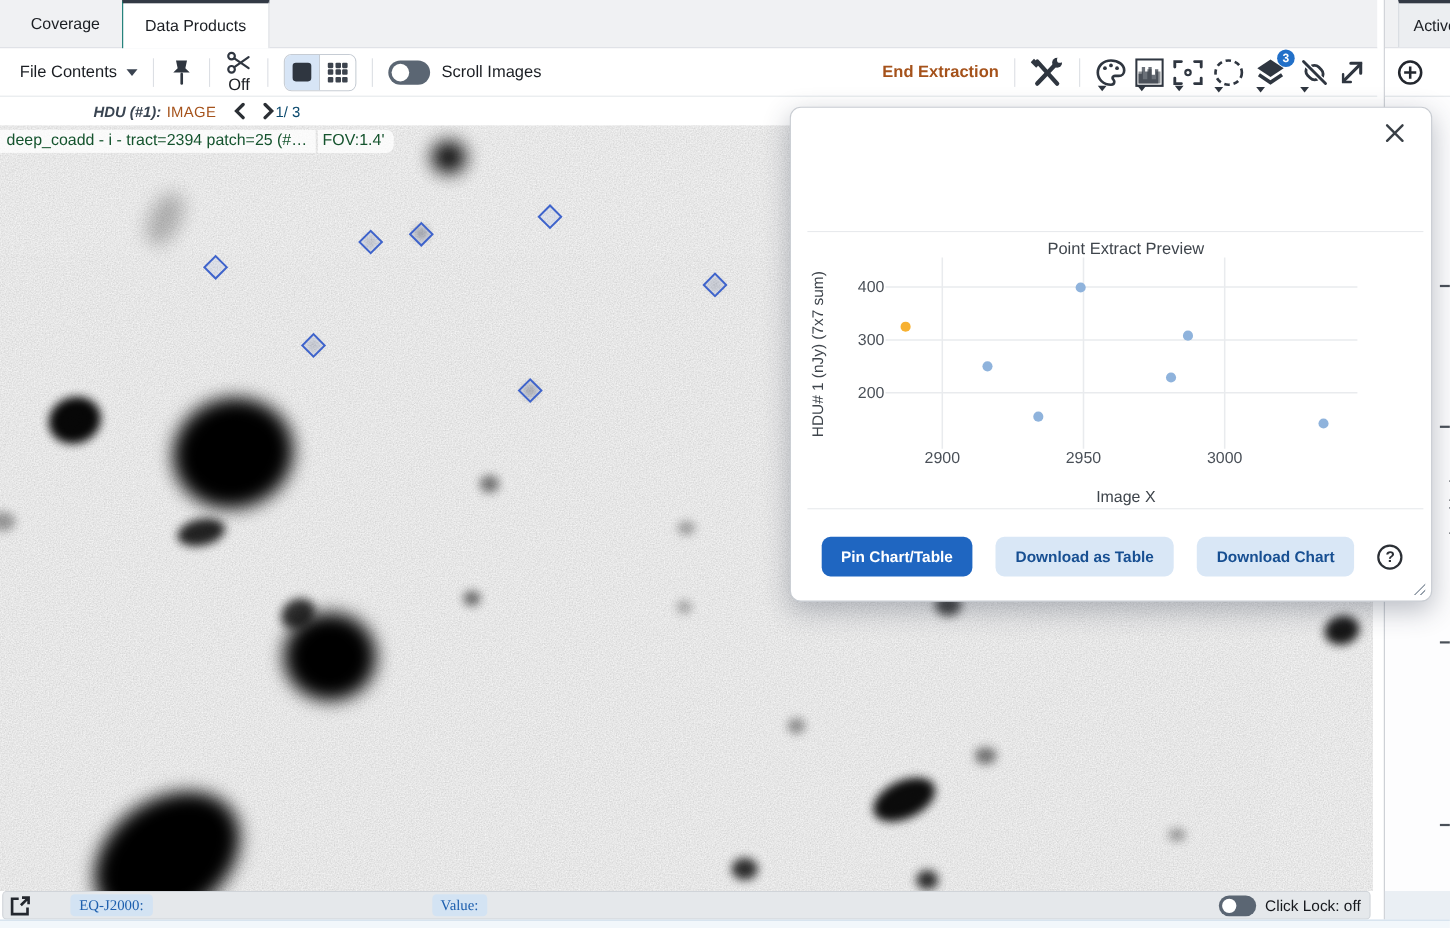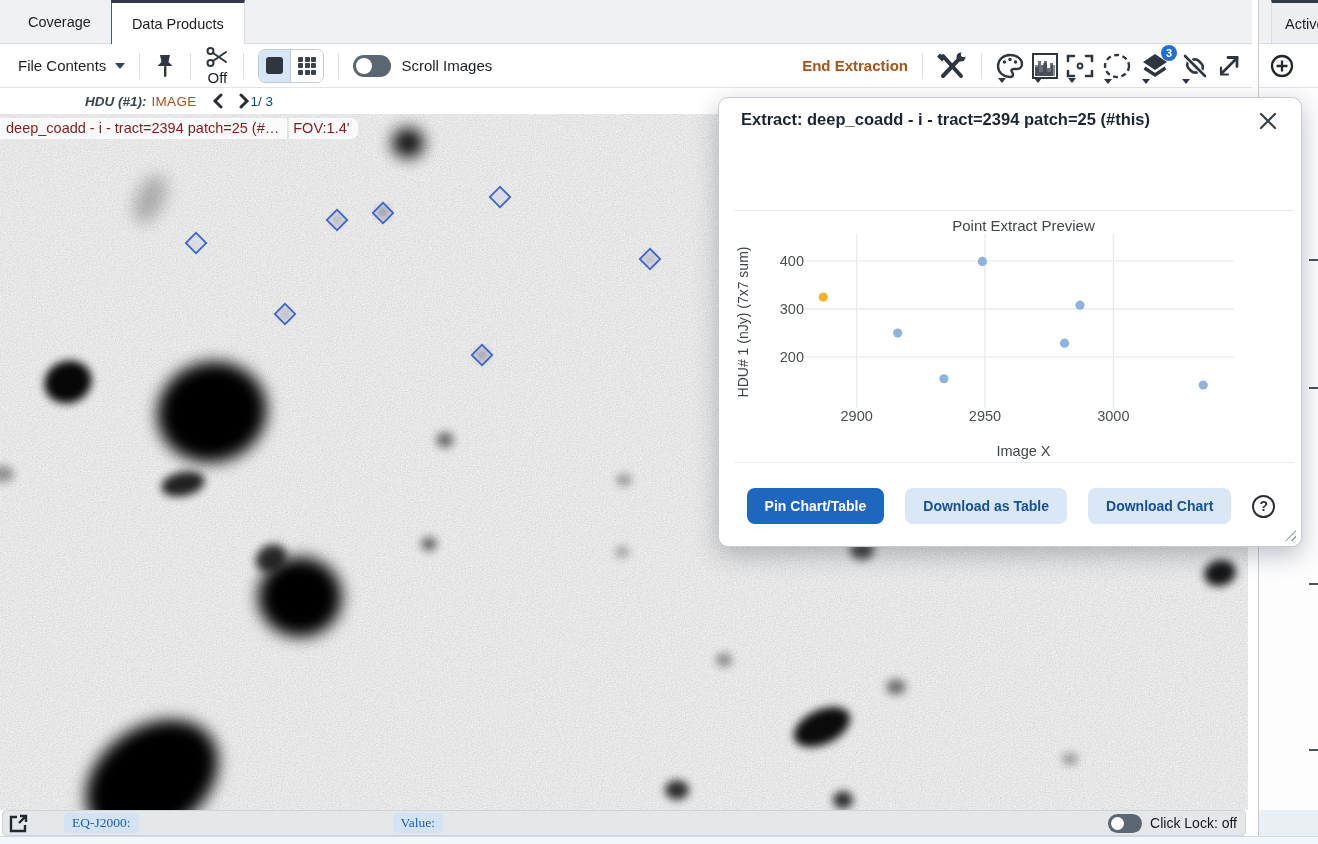--- a/index.html
+++ b/index.html
@@ -42,21 +42,21 @@
   .hdu-row { position:absolute; left:0; top:88px; width:1252px; height:26px; background:#fff;
     display:flex; align-items:center; padding-left:85px; font-size:13.5px; }
   .hdu-label { font-style:italic; font-weight:700; color:#3a4552; }
   .hdu-type { color:#a5521b; margin-left:5px; letter-spacing:.3px; }
   .chev { margin-left:14px; cursor:pointer; display:flex; align-items:center; }
   .hdu-page { color:#0c4a6e; }
 
   
   #image-svg { position:absolute; left:0; top:114px; cursor:crosshair; }
   .img-overlay { position:absolute; left:0; top:118px; display:flex; gap:2px; font-size:14.5px;
-    color:#7f1d1d; align-items:center; }
+    color:#14532d; align-items:center; }
   .img-overlay .part { background:rgba(255,255,255,.78); padding:2px 8px 3px 6px; }
   .img-overlay .part.fov { border-radius:0 7px 7px 0; padding-left:4px; }
 
   
   .statusbar { position:absolute; left:2px; top:810px; width:1244px; height:26px; background:#e5e8eb;
     border:1px solid #d0d4d9; border-radius:4px; display:flex; align-items:center; font-size:13.5px; }
   .chip { background:#d3e3f3; color:#1d5fae; border-radius:4px; padding:2px 8px;font-family:Liberation Serif, serif; }
   .clicklock { display:flex; align-items:center; gap:8px; margin-left:auto; margin-right:8px;
     color:#16181d; font-size:14px; }
   .toggle.small { width:34px; height:19px; }
@@ -360,21 +360,20 @@
   <div class="rtick" style="top:583px;"></div>
   <div class="rtick" style="top:749px;"></div>
   <div class="dec-label">s dec (deg)</div>
   <div class="rfoot"></div>
 </div>
 
 <div class="bottom-strip"></div>
 
 <div class="dialog">
   <div class="dlg-header">
-    <span class="dlg-title">Extract: deep_coadd - i - tract=2394 patch=25 (#this)</span>
     <span class="dlg-close">
       <svg width="18" height="18" viewBox="0 0 18 18">
         <path d="M2 2l14 14M16 2L2 16" stroke="#3a4047" stroke-width="2.2" stroke-linecap="round"></path>
       </svg>
     </span>
   </div>
 
 
   <div class="chart-wrap" style="top:10px;">
     <svg id="chart-svg" width="560" height="251" viewBox="0 0 560 251">

